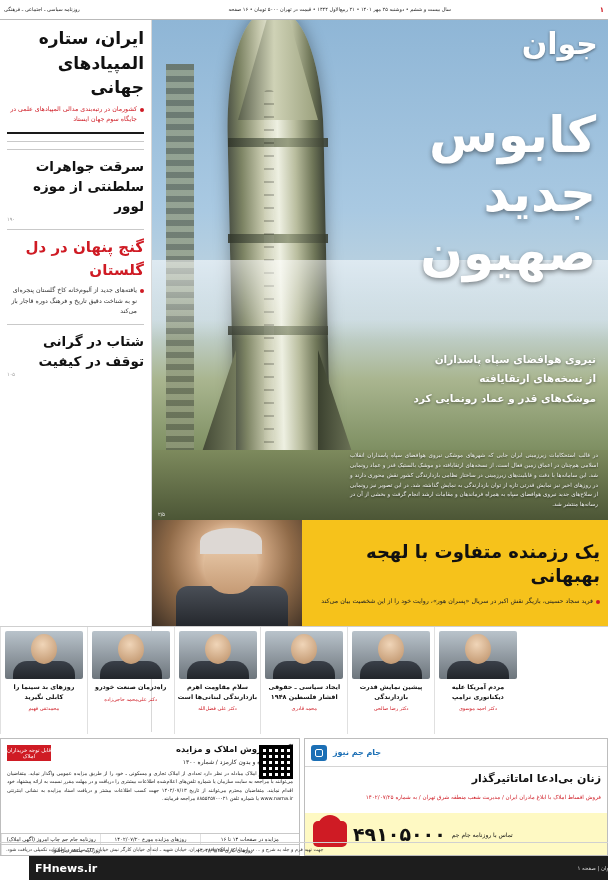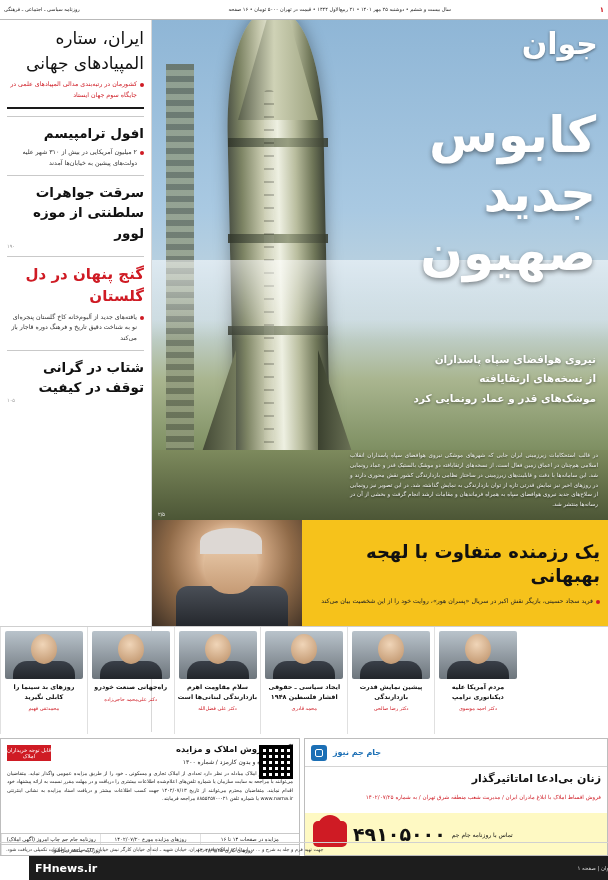--- a/index.html
+++ b/index.html
@@ -31,21 +31,21 @@
   .topstrip .tnum { font-size: 7px; font-weight: bold; color: #cf1b24; }
 
   
   .leftcol {
     position: absolute; top: 20px; left: 0; width: 152px; height: 712px;
     background: #ffffff; border-left: 0; border-right: 1px solid #d8d8d8;
     padding: 6px 7px 0 7px;
   }
   .hl-block { margin-bottom: 7px; }
   .hl-main {
-    font-size: 17px; font-weight: normal; color: #111; line-height: 1.45;
+    font-size: 17px; font-weight: bold; color: #111; line-height: 1.45;
     text-align: right; letter-spacing: -0.2px;
   }
   .hl-title {
     font-size: 13.5px; font-weight: bold; color: #111; line-height: 1.5;
     text-align: right;
   }
   .hl-title.red { color: #cf1b24; }
   .hl-title.big { font-size: 15px; }
   .bullet-row {
     display: flex; align-items: flex-start; gap: 3px;
@@ -338,27 +338,20 @@
         <span class="bullet-dot"></span>
         <span class="bullet-txt">کشورمان در رتبه‌بندی مدالی المپیادهای علمی در جایگاه سوم جهان ایستاد</span>
       </div>
     </div>
 
     <div class="rule thick"></div>
 
 
     <div class="rule"></div>
 
-    <div class="hl-block">
-      <div class="hl-title">افول ترامپیسم</div>
-      <div class="bullet-row">
-        <span class="bullet-dot"></span>
-        <span class="bullet-txt dark">۲ میلیون آمریکایی در بیش از ۳۱۰ شهر علیه دولت‌های پیشین به خیابان‌ها آمدند</span>
-      </div>
-    </div>
 
     <div class="rule"></div>
 
     <div class="hl-block">
       <div class="hl-title">سرقت جواهرات سلطنتی از موزه لوور</div>
       <div class="tinynum">۱۹۰</div>
     </div>
 
     <div class="rule"></div>
 
@@ -434,21 +427,21 @@
       </div>
       <div class="tt">روزهای بد سینما را کابلی نگیرید</div>
       <div class="tb">محمدتقی فهیم</div>
     </div>
 
     <div class="thumb">
       <div class="ph">
         <div class="shoulders"></div>
         <div class="face"></div>
       </div>
-      <div class="tt">راه‌جهانی صنعت خودرو</div>
+      <div class="tt">راه‌درمان صنعت خودرو</div>
       <div class="tb">دکتر علی‌محمد حاجی‌زاده</div>
     </div>
 
     <div class="thumb">
       <div class="ph">
         <div class="shoulders"></div>
         <div class="face"></div>
       </div>
       <div class="tt">سلام مقاومت اهرم بازدارندگی لبنانی‌ها است</div>
       <div class="tb">دکتر علی فضل‌الله</div>

